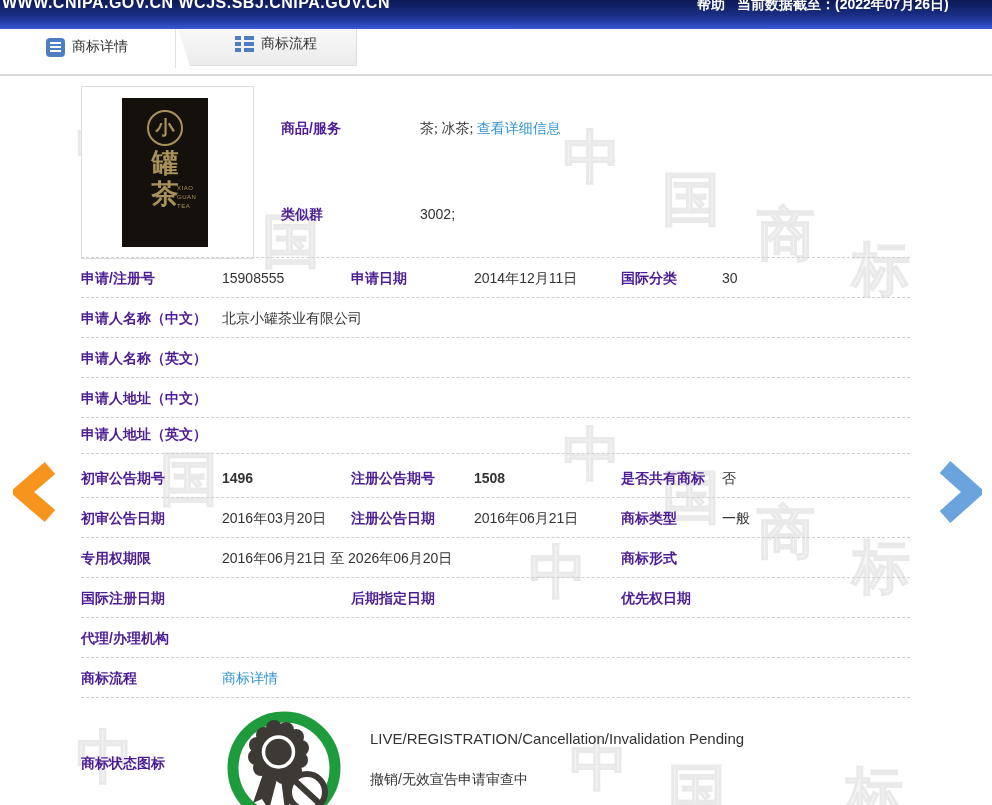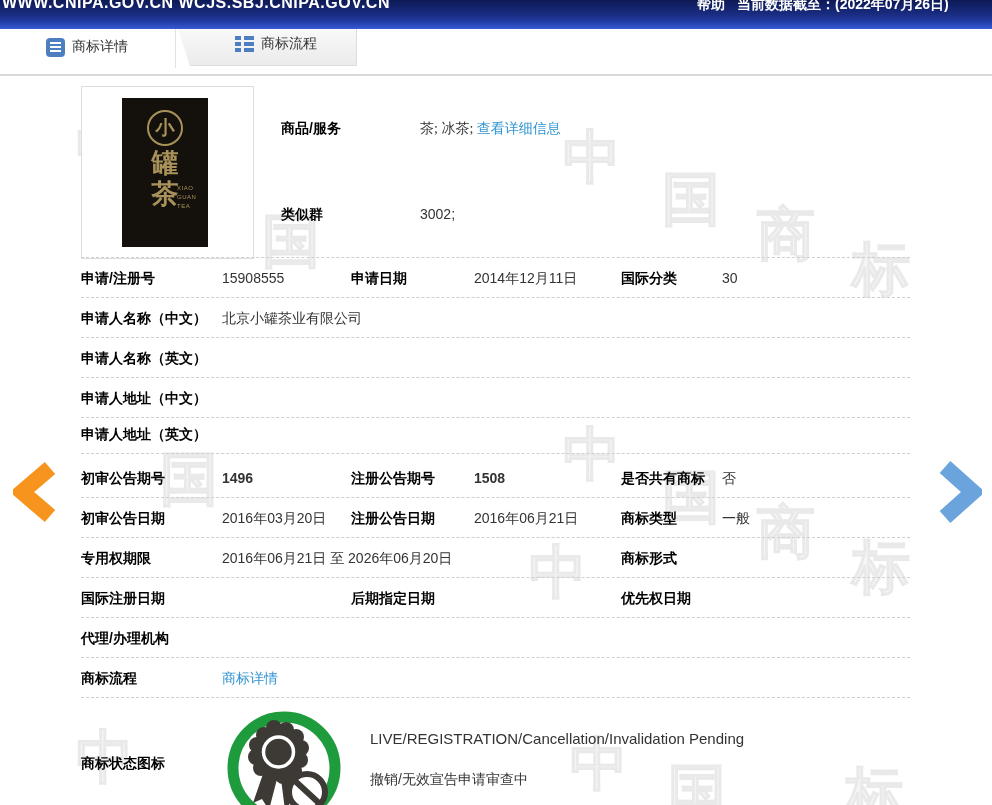--- a/index.html
+++ b/index.html
@@ -33,21 +33,21 @@
       -webkit-text-stroke:1px #e9e9e9;line-height:1;user-select:none;}
   
   .markbox{position:absolute;left:81px;top:86px;width:171px;height:171px;border:1px solid #ddd;background:#fff;z-index:2;}
   .markimg{position:absolute;left:40px;top:11px;width:86px;height:149px;background:#14110d;overflow:hidden;}
   .mcircle{width:32px;height:32px;border:2px solid #a8925a;border-radius:50%;margin:12px auto 2px auto;
     display:flex;align-items:center;justify-content:center;color:#a8925a;font-size:19px;font-weight:bold;}
   .mchar{color:#a8925a;font-size:27px;font-weight:bold;text-align:center;line-height:1.15;}
   .mlatin{position:absolute;right:5px;bottom:36px;color:#a8925a;font-size:6px;width:26px;line-height:1.5;letter-spacing:.5px;}
   
   .z1{z-index:2;}
-  .lbl{font-weight:bold;font-size:14px;color:#000000;white-space:nowrap;}
+  .lbl{font-weight:bold;font-size:14px;color:#4c1d95;white-space:nowrap;}
   .val{font-size:14px;color:#333;white-space:nowrap;}
   .vbold{font-weight:bold;}
   a.lnk{color:#3094d1;text-decoration:none;font-size:14px;cursor:pointer;}
   .abs{position:absolute;}
   .drow{position:absolute;left:0;width:992px;height:40px;z-index:2;}
   .drow .sep{position:absolute;left:81px;width:829px;bottom:0;border-bottom:1px dashed #cfcfcf;display:block;}
   .c1l{position:absolute;left:81px;top:12px;}
   .c1v{position:absolute;left:222px;top:12px;}
   .c2l{position:absolute;left:351px;top:12px;}
   .c2v{position:absolute;left:474px;top:12px;}

